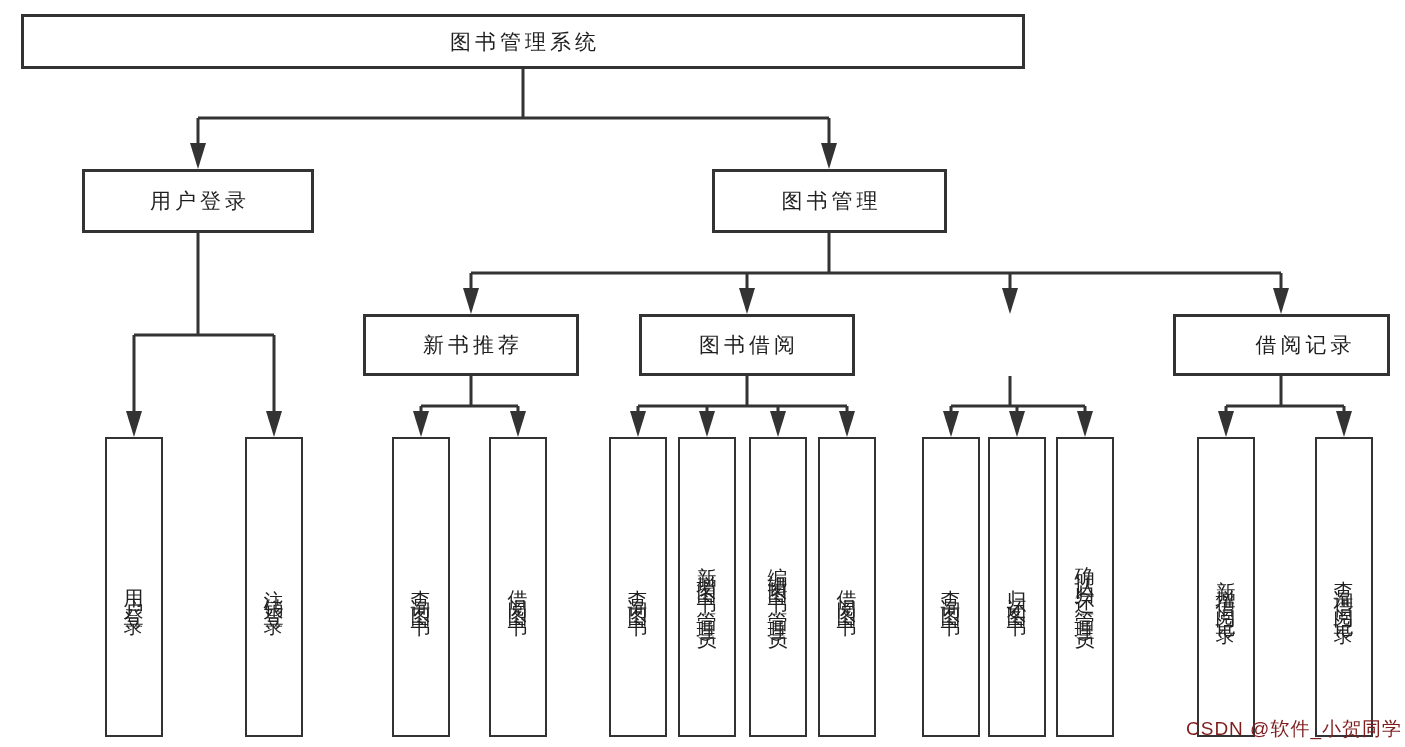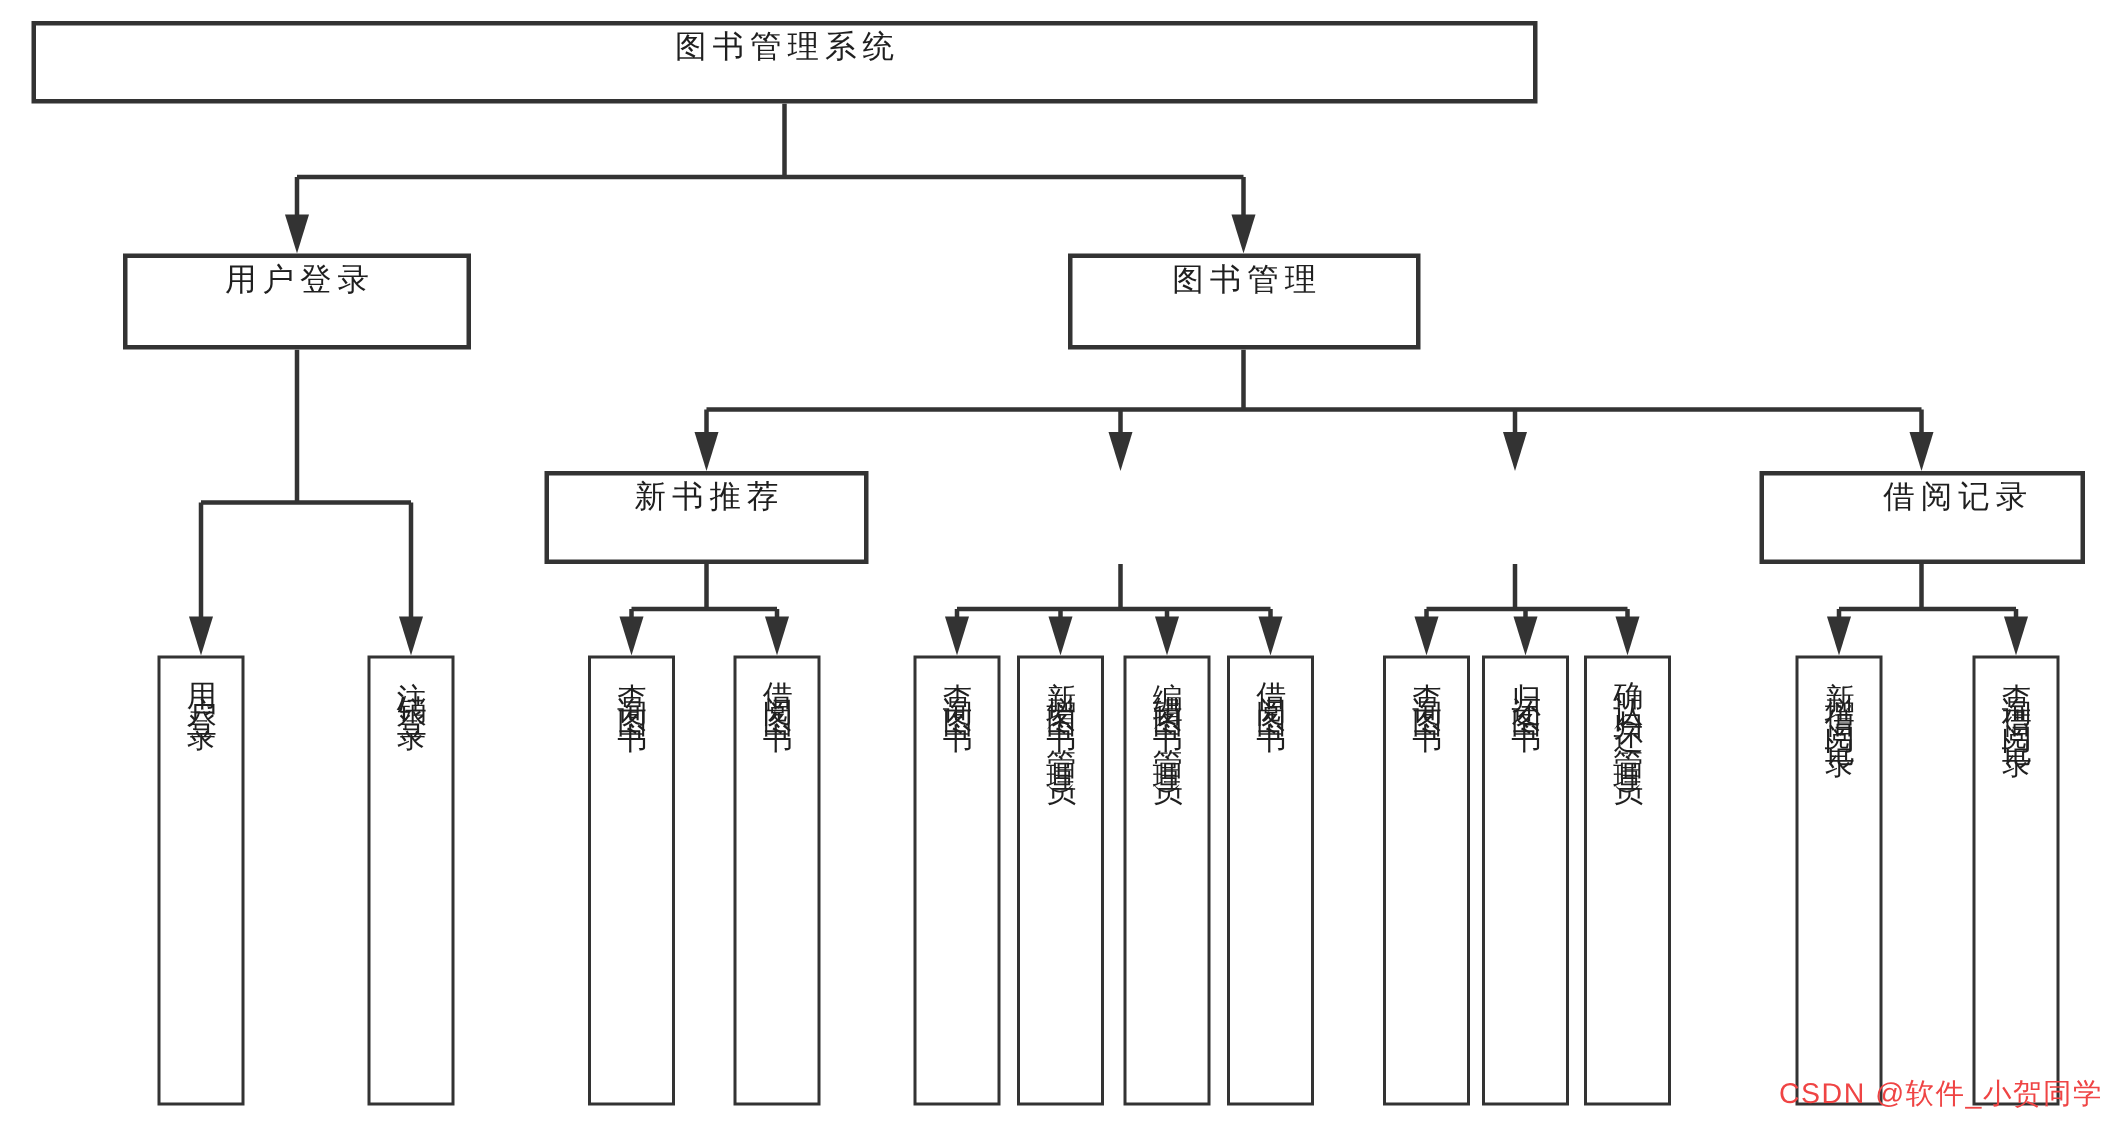--- a/index.html
+++ b/index.html
@@ -11,42 +11,42 @@
     overflow: hidden;
     font-family: "Liberation Sans", "DejaVu Sans", sans-serif;
   }
   svg.wires { position:absolute; left:0; top:0; width:1405px; height:747px; }
   .box {
     position: absolute;
     box-sizing: border-box;
     background: #ffffff;
     border: 3px solid #333333;
     display: flex;
-    align-items: flex-start;
+    align-items: center;
     justify-content: center;
     color: #1f1f1f;
     z-index: 2;
   }
   .h  { font-size: 21px; letter-spacing: 4px; }
   .h .lbl { margin-right: -4px; white-space: nowrap; }
   .v  { border-width: 2.5px; }
   .v .lbl {
     writing-mode: vertical-rl;
     text-orientation: mixed;
     font-size: 20px;
     letter-spacing: 9px;
     margin-bottom: -9px;
     line-height: 1.1;
   }
   .watermark {
     position: absolute;
     left: 1186px;
     top: 716px;
     font-size: 19px;
-    color: #ef4444;
+    color: #7f1d1d;
     letter-spacing: 1px;
     z-index: 5;
     white-space: nowrap;
   }
 </style>
 </head>
 <body>
 
 <div class="canvas">
 
@@ -98,20 +98,23 @@
   <div class="box h" style="left:82px; top:169px; width:232px; height:64px;">
     <span class="lbl">用户登录</span>
   </div>
   <div class="box h" style="left:712px; top:169px; width:235px; height:64px;">
     <span class="lbl">图书管理</span>
   </div>
 
   <div class="box h" style="left:363px; top:314px; width:216px; height:62px;">
     <span class="lbl">新书推荐</span>
   </div>
+  <div class="box h" style="left:639px; top:314px; width:216px; height:62px;">
+    <span class="lbl">图书借阅</span>
+  </div>
   <div class="box h" style="left:1173px; top:314px; width:217px; height:62px;padding-left:44px;">
     <span class="lbl">借阅记录</span>
   </div>
 
   <div class="box v" style="left:105px; top:437px; width:58px; height:300px;">
     <span class="lbl">用户登录</span>
   </div>
   <div class="box v" style="left:245px; top:437px; width:58px; height:300px;">
     <span class="lbl">注销登录</span>
   </div>

